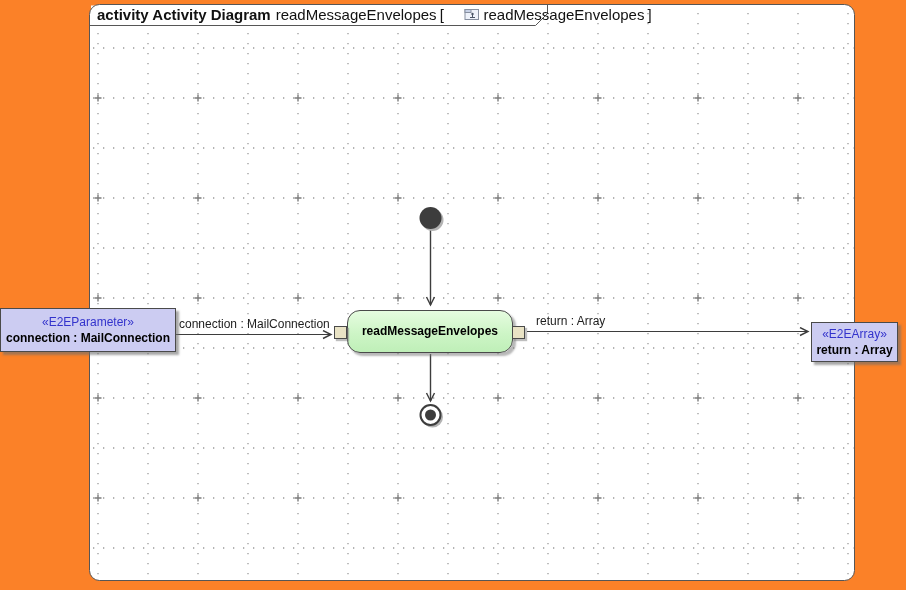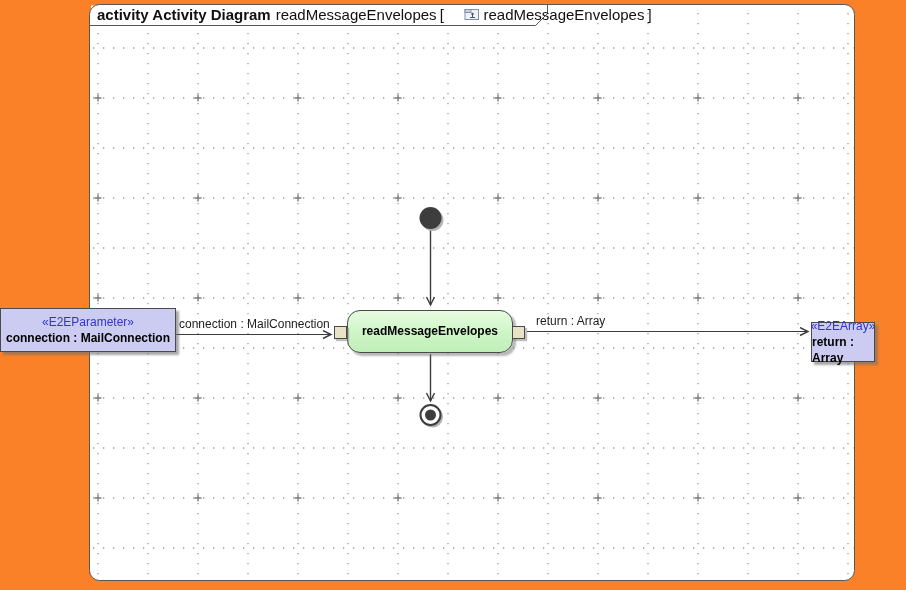--- a/index.html
+++ b/index.html
@@ -44,21 +44,21 @@
   .param-box {
     position: absolute;
     border: 1px solid #4a4a4a; background: #ccccf2;
     box-shadow: 3px 3px 2px rgba(110,110,110,0.6);
     display: flex; flex-direction: column; align-items: center; justify-content: center;
     font-size: 12px; line-height: 16px;
   }
   .param-box .stereo { color: #3333cc; }
   .param-box .pname  { font-weight: bold; color: #000; }
   .param-input  { left: 0px;   top: 308px; width: 176px; height: 44px; }
-  .param-output { left: 811px; top: 322px; width: 64px;  height: 40px; }
+  .param-output { left: 811px; top: 322px; width: 87px;  height: 40px; }
 
   .edge-label { position: absolute; font-size: 12px; color: #1d1d1d; white-space: nowrap; }
   .label-input  { left: 179px; top: 317px; }
   .label-output { left: 536px; top: 314px; }
 </style>
 </head>
 <body>
 
 <svg class="layer" width="906" height="590" viewBox="0 0 906 590">
   <defs>

